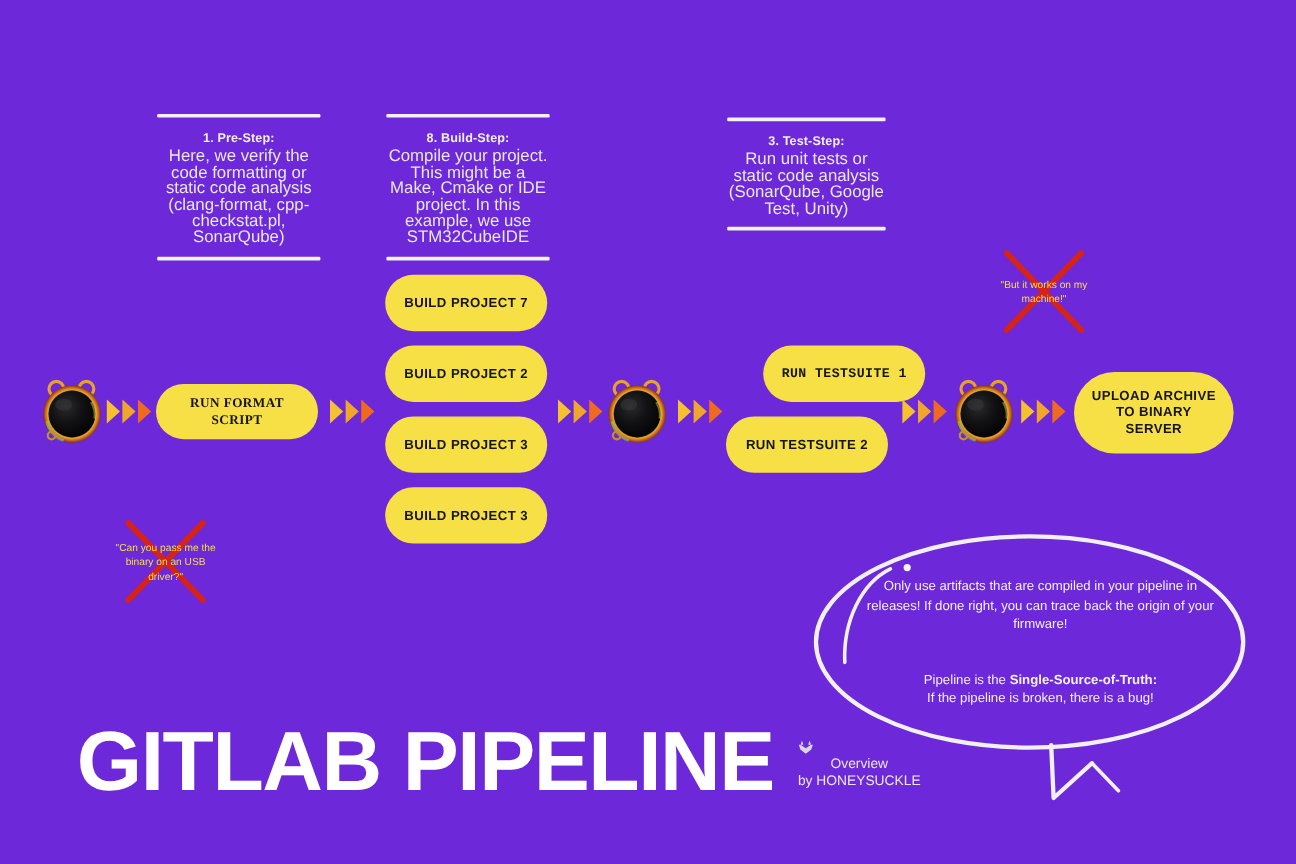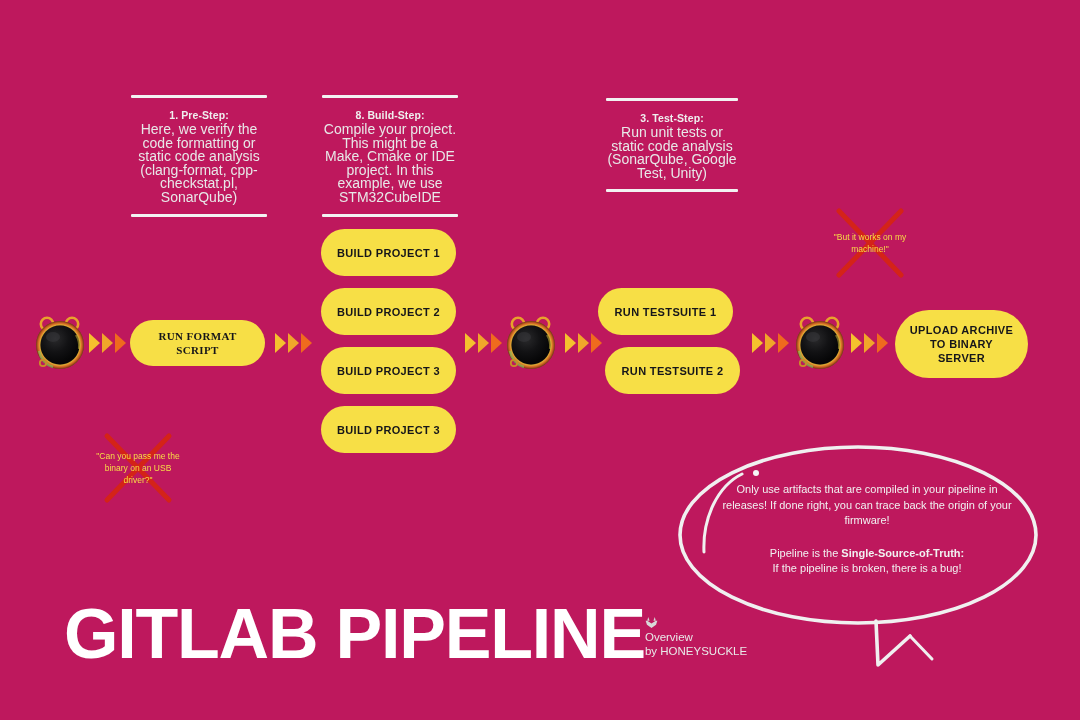--- a/index.html
+++ b/index.html
@@ -6,21 +6,21 @@
   * { box-sizing: border-box; margin: 0; padding: 0; }
   html, body {
     width: 1080px; height: 720px;
     background: #1a1a1c;
     font-family: "Liberation Sans", sans-serif;
     overflow: hidden;
   }
   #canvas {
     position: relative;
     width: 1080px; height: 720px;
-    background: #be185d;
+    background: #6d28d9;
   }
 
   
   .step-card {
     position: absolute;
     text-align: center;
     color: #efefef;
   }
   .step-rule {
     height: 3px;
@@ -104,36 +104,36 @@
   .bubble-text {
     position: absolute;
     left: 62px; top: 50px;
     width: 290px;
     color: #f1f1f1;
     text-align: center;
     font-size: 11px;
     line-height: 15.5px;
   }
   .bubble-text .para2 {
-    margin-top: 17px;
+    margin-top: 31px;
     text-align: center;
   }
   .bubble-text b { font-weight: 700; }
 
   
   #title-block { position: absolute; left: 64px; top: 608px; display: flex; align-items: flex-end; }
   #main-title {
     font-size: 70px;
     font-weight: 700;
     color: #ffffff;
     letter-spacing: -1.2px;
     line-height: 52px;
     font-family: "Liberation Sans", sans-serif;
   }
-  #title-meta { margin-left: 0; padding-bottom: 2px; }
+  #title-meta { margin-left: 20px; padding-bottom: 2px; text-align: center; }
   #tanuki { width: 13px; height: 13px; display: block; margin-bottom: 1px; }
   .meta-line { color: #e9e9e9; font-size: 11.5px; line-height: 14px; }
 </style>
 </head>
 <body>
 
 <div id="canvas">
 
   <div class="step-card" style="left:131px; top:95px; width:136px;">
     <div class="step-rule top"></div>
@@ -194,21 +194,21 @@
     <span>RUN FORMAT SCRIPT</span>
   </div>
 
   <div class="chevrons" style="left:275px; top:333px;">
     <div class="chev c1"></div>
     <div class="chev c2"></div>
     <div class="chev c3"></div>
   </div>
 
   <div class="pill" style="left:321px; top:229px; width:135px; height:47px;">
-    <span>BUILD PROJECT 1</span>
+    <span>BUILD PROJECT 7</span>
   </div>
   <div class="pill" style="left:321px; top:288px; width:135px; height:47px;">
     <span>BUILD PROJECT 2</span>
   </div>
   <div class="pill" style="left:321px; top:347px; width:135px; height:47px;">
     <span>BUILD PROJECT 3</span>
   </div>
   <div class="pill" style="left:321px; top:406px; width:135px; height:47px;">
     <span>BUILD PROJECT 3</span>
   </div>
@@ -245,21 +245,21 @@
       <circle cx="12" cy="52" r="3.2" fill="none" stroke="#c98c28" stroke-width="1.8"></circle>
     </svg>
   </div>
 
   <div class="chevrons" style="left:565px; top:333px;">
     <div class="chev c1"></div>
     <div class="chev c2"></div>
     <div class="chev c3"></div>
   </div>
 
-  <div class="pill" style="left:598px; top:288px; width:135px; height:47px;">
+  <div class="pill" style="left:636px; top:288px; width:135px; height:47px;font-family:Liberation Mono, monospace;">
     <span>RUN TESTSUITE 1</span>
   </div>
   <div class="pill" style="left:605px; top:347px; width:135px; height:47px;">
     <span>RUN TESTSUITE 2</span>
   </div>
 
   <div class="chevrons" style="left:752px; top:333px;">
     <div class="chev c1"></div>
     <div class="chev c2"></div>
     <div class="chev c3"></div>

